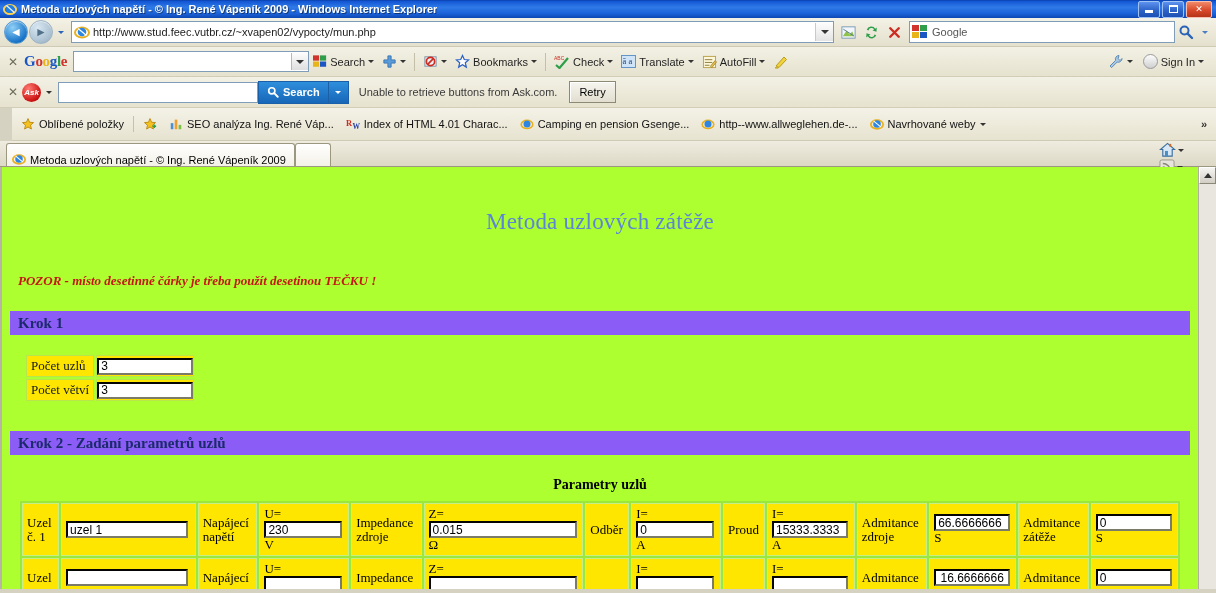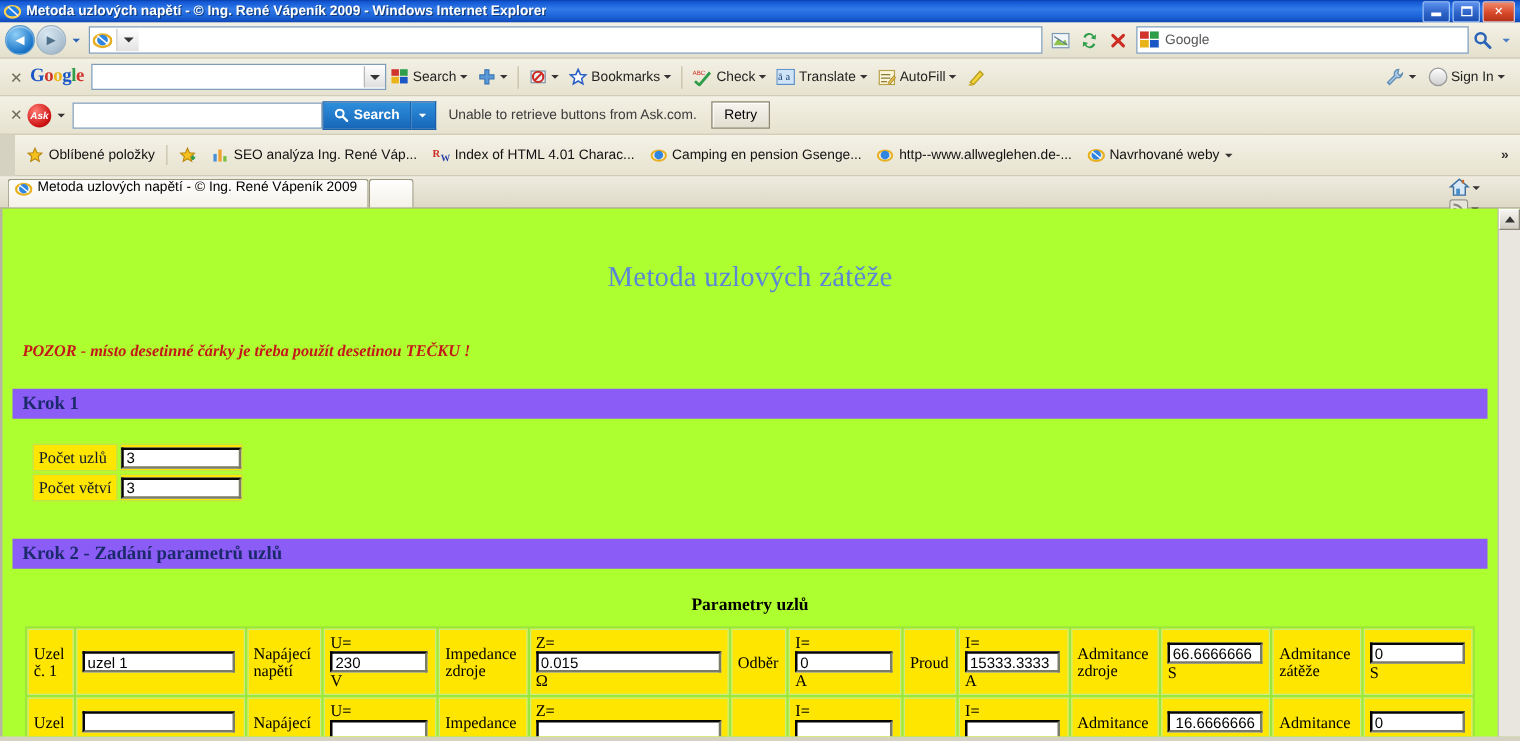--- a/index.html
+++ b/index.html
@@ -110,21 +110,21 @@
   .chev{margin-left:auto;padding:0 6px;font-size:11px;font-weight:bold;color:#333;}
 
   
   .tabbar{
     height:25px;flex:0 0 25px;background:linear-gradient(to bottom,#efece0,#ddd9c6);
     display:flex;align-items:flex-end;border-bottom:1px solid #9c9880;padding-left:6px;
   }
   .tab{
     height:22px;background:linear-gradient(to bottom,#ffffff,#f3f1e7);
     border:1px solid #9c9880;border-bottom:none;border-radius:3px 3px 0 0;
-    display:flex;align-items:flex-start;gap:4px;padding:0 8px 0 5px;font-size:11px;max-width:300px;
+    display:flex;align-items:flex-end;gap:4px;padding:0 8px 0 5px;font-size:11px;max-width:300px;
   }
   .tab.newtab{width:34px;padding:0;}
   .tabbar-right{margin-left:auto;display:flex;align-items:center;height:24px;padding-right:4px;gap:1px;flex-direction:column;}
   .tbr-item{display:flex;align-items:center;gap:2px;padding:0 5px;height:22px;font-size:11px;color:#111;white-space:nowrap;}
 
   
   .viewport{flex:1 1 auto;display:flex;min-height:0;background:#ADFF2F;position:relative;}
   .page{
     flex:1 1 auto;background:#ADFF2F;overflow:hidden;position:relative;
     border-left:2px solid #b9b5a3;
@@ -222,20 +222,21 @@
       </span>
 
     <span class="addr">
       <span class="fav">
         <svg width="16" height="16" viewBox="0 0 16 16">
           <ellipse cx="8" cy="8.5" rx="7" ry="5" fill="none" stroke="#e8b020" stroke-width="2"></ellipse>
           <circle cx="8" cy="8" r="4.3" fill="#2f86e0"></circle>
           <path d="M4 4.5 L12.5 11.5" stroke="#fff" stroke-width="1.2" fill="none"></path>
         </svg>
       </span>
+      <span class="url">http://www.stud.feec.vutbr.cz/~xvapen02/vypocty/mun.php</span>
       <span class="addr-drop">
           <i class="tri-down"></i>
         </span>
     </span>
 
     <span class="navbtn">
       <svg width="17" height="17" viewBox="0 0 18 18">
         <rect x="2" y="3" width="14" height="12" fill="#f2f6fa" stroke="#7a9ab5"></rect>
         <path d="M3 13 L7 7 L10 11 L13 8 L15 13 Z" fill="#8fc24d"></path>
         <path d="M3.5 5.5 L14.5 12.5" stroke="#5a7a94" stroke-width="1"></path>

